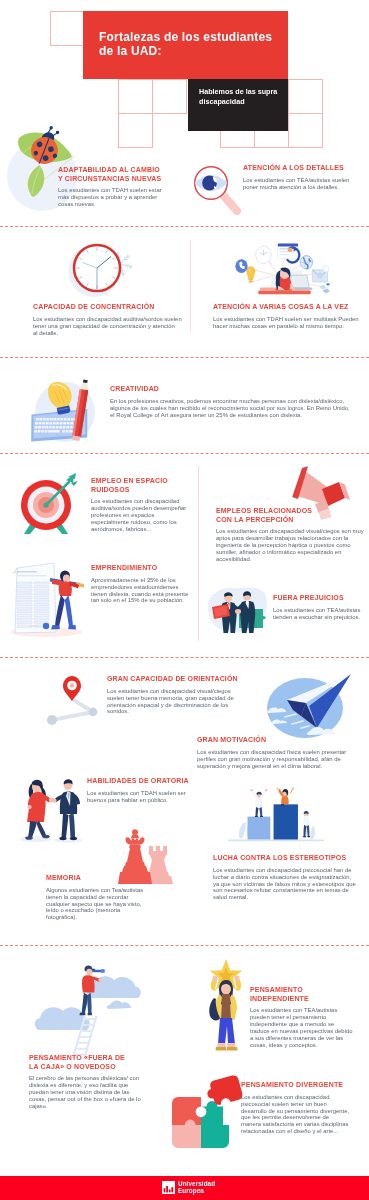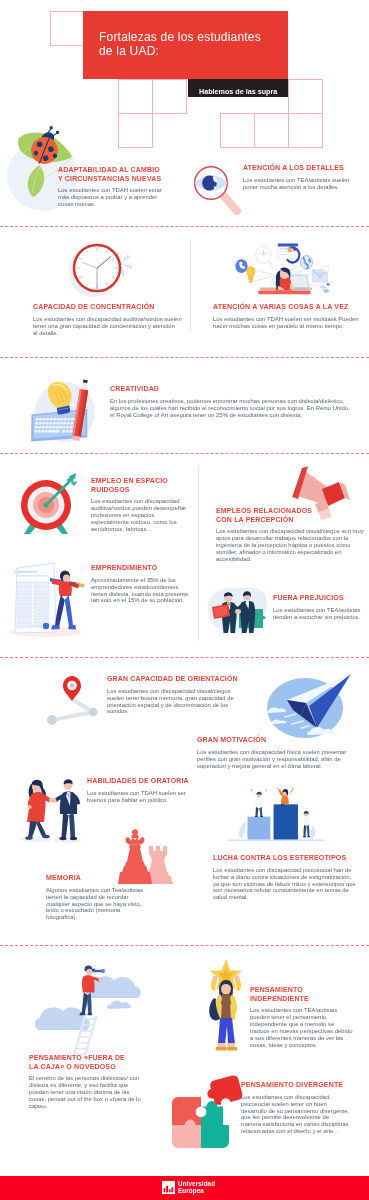--- a/index.html
+++ b/index.html
@@ -1,22 +1,22 @@
 <!DOCTYPE html>
 <html><head>
 <meta charset="utf-8">
 <style>
 *{box-sizing:border-box;margin:0;padding:0}
 html,body{width:369px;height:1200px}
 body{font-family:"Liberation Sans",sans-serif;background:#fff;overflow:hidden;-webkit-font-smoothing:antialiased}
 .page{position:relative;width:369px;height:1200px;background:#fff}
 .gcell{position:absolute;border:1px solid #f3b7b3;width:35px;height:35px}
 .hdr-red{position:absolute;left:83px;top:11px;width:205px;height:68px;background:#e63a32;z-index:3}
-.hdr-red-t{position:absolute;left:16px;top:19px;color:#fff;font-size:12px;font-weight:normal;line-height:14px;letter-spacing:.2px;white-space:nowrap}
-.hdr-black{position:absolute;left:188px;top:79px;width:100px;height:18px;background:#231f20;z-index:3}
+.hdr-red-t{position:absolute;left:16px;top:19px;color:#fff;font-size:12px;font-weight:bold;line-height:14px;letter-spacing:.2px;white-space:nowrap}
+.hdr-black{position:absolute;left:188px;top:79px;width:100px;height:52px;background:#231f20;z-index:3}
 .hdr-black-t{position:absolute;left:11px;top:8px;color:#fff;font-size:7.2px;font-weight:bold;line-height:9.5px;white-space:nowrap}
 .item{position:absolute}
 .it-title{color:#e8453d;font-size:7px;font-weight:bold;letter-spacing:.16px;line-height:8.6px;white-space:nowrap}
 .it-body{color:#5b6670;font-size:5.9px;line-height:6.95px;margin-top:4px;white-space:nowrap}
 .divider{position:absolute;left:0;width:369px;height:0;border-top:1px dashed #e8837c}
 .vline{position:absolute;width:1px;background:#f7dedc}
 .footer{position:absolute;left:0;top:1176px;width:369px;height:24px;background:#fd0020}
 .footer-logo{position:absolute;left:162px;top:5px;display:flex;align-items:center;gap:3px}
 .footer-brand{color:#fff;font-size:6.3px;font-weight:bold;line-height:6.6px;letter-spacing:.1px}
 .ill{position:absolute}

